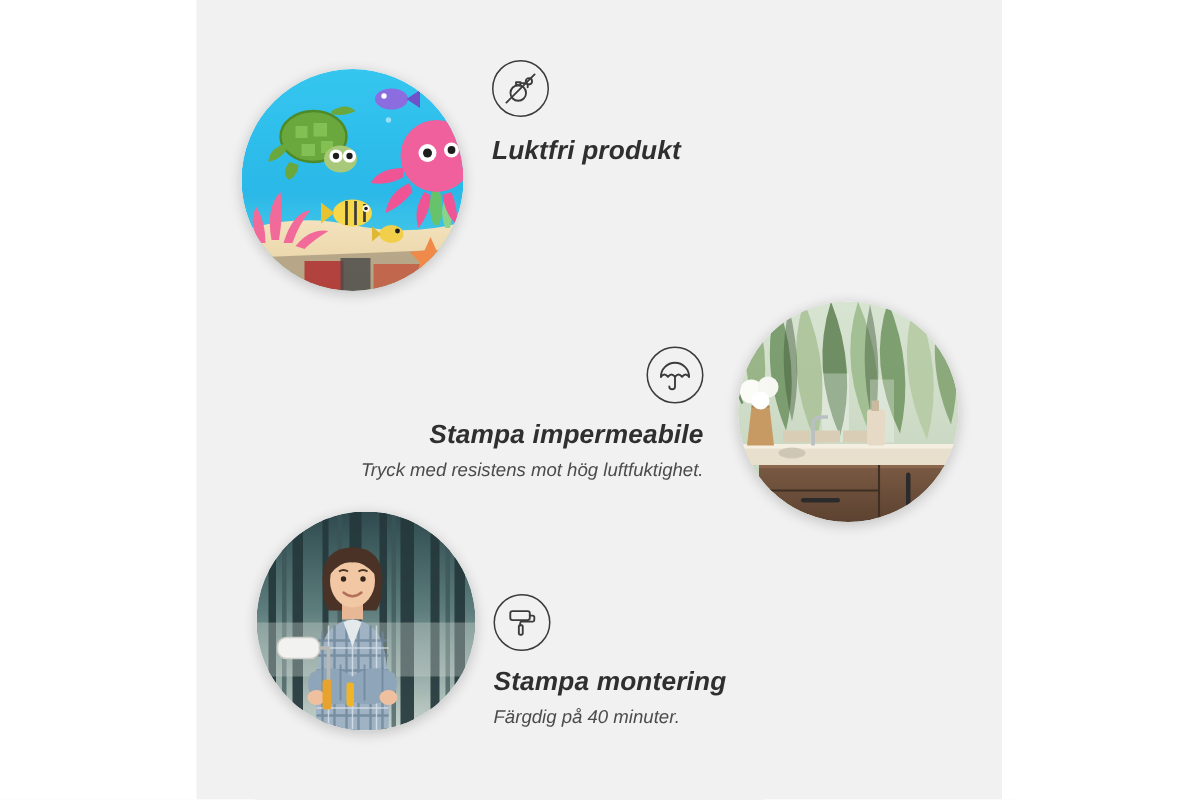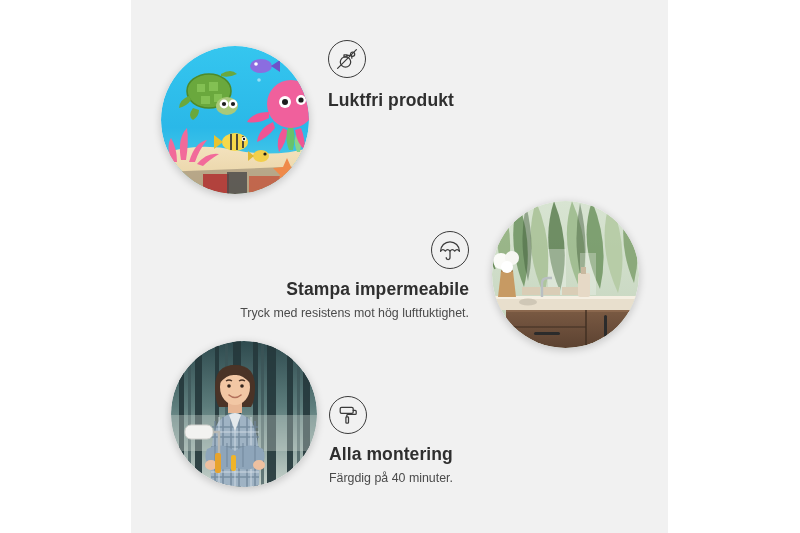--- a/index.html
+++ b/index.html
@@ -27,20 +27,21 @@
     top: 0;
     width: 537px;
     height: 533px;
     background: #f1f1f1;
     overflow: hidden;
   }
 
   
   .feature {
     position: absolute;
+    font-style: italic;
   }
   .feature-title {
     font-size: 17.5px;
     font-weight: bold;
     color: #2f2f2f;
     letter-spacing: .1px;
     margin: 0 0 5px 0;
     line-height: 1.15;
   }
   .feature-body {
@@ -367,18 +368,18 @@
     </div>
 
     <div class="feature" id="block-mount">
       <div class="icon-badge">
         <svg width="24" height="24" viewBox="0 0 24 24" fill="none" stroke="#3b3b3b" stroke-width="1.25" stroke-linecap="round" stroke-linejoin="round" aria-hidden="true">
           <rect x="4.2" y="4.4" width="13" height="6" rx="1.4"></rect>
           <path d="M17.2 7.4 h2 a1 1 0 0 1 1 1 v2 a1 1 0 0 1 -1 1 h-7.4 a1 1 0 0 0 -1 1 v1.4"></path>
           <rect x="9.9" y="13.8" width="2.6" height="6.4" rx=".8"></rect>
         </svg>
       </div>
-      <h3 class="feature-title">Alla montering</h3>
+      <h3 class="feature-title">Stampa montering</h3>
       <p class="feature-body">Färgdig på 40 minuter.</p>
     </div>
 
   </div>
 </div>
 
 </body></html>

